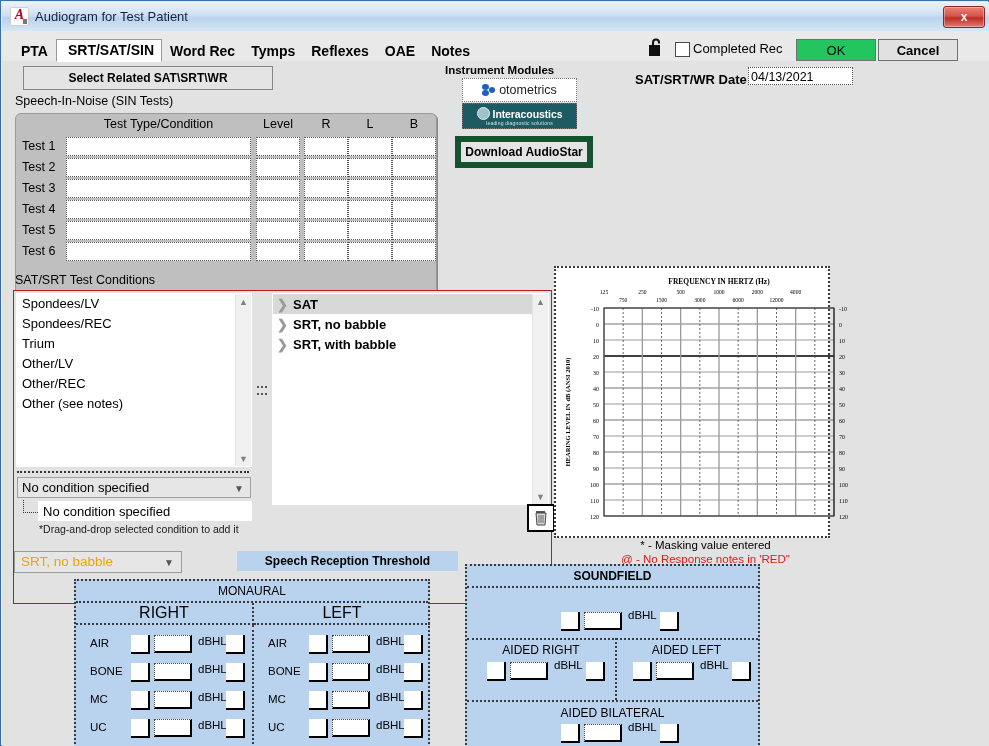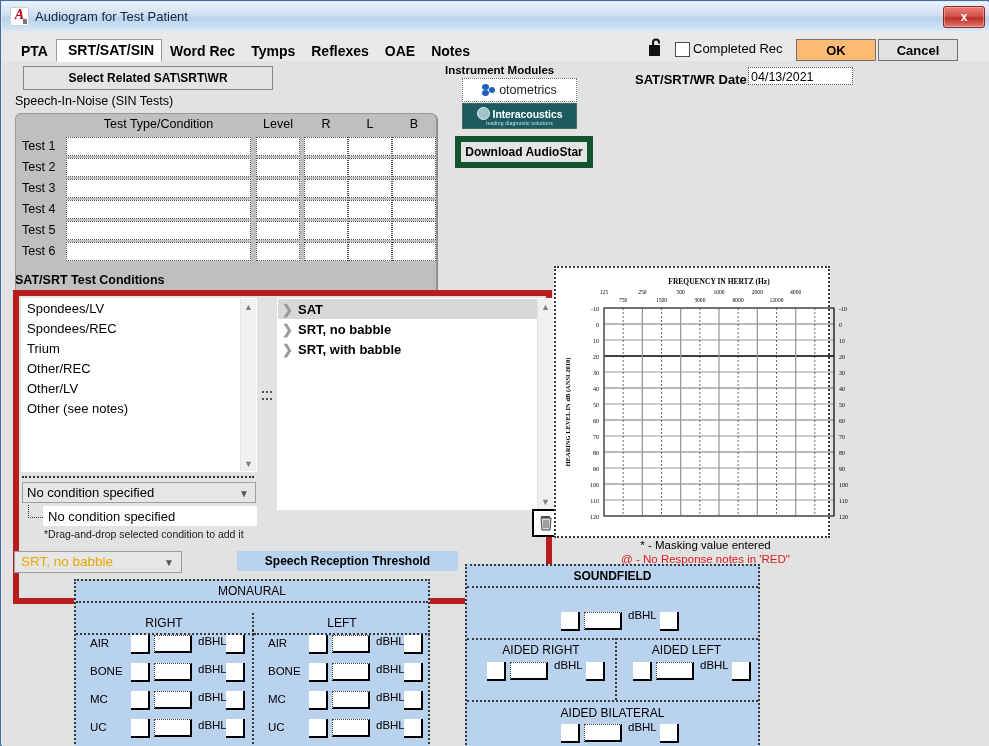--- a/index.html
+++ b/index.html
@@ -68,22 +68,22 @@
   }
   .completed-box{
     position:absolute;left:674px;top:41px;width:13px;height:13px;
     background:#fff;border:1px solid #4a4a4a;cursor:pointer;
   }
   .completed-label{
     position:absolute;left:692px;top:40px;font-size:13px;color:#000;
   }
   .btn-ok{
     position:absolute;left:795px;top:38px;width:78px;height:20px;
-    background:#fdba74;border:1px solid #707070;
-    font-size:13px;font-weight:bold;
+    background:#22c55e;border:1px solid #707070;
+    font-size:13px;font-weight:normal;
     display:flex;align-items:center;justify-content:center;cursor:pointer;
   }
   .btn-cancel{
     position:absolute;left:877px;top:38px;width:78px;height:20px;
     background:#e1e1e1;border:1px solid #707070;
     font-size:13px;font-weight:bold;
     display:flex;align-items:center;justify-content:center;cursor:pointer;
   }
   
   .body-panel{
@@ -146,24 +146,24 @@
     display:flex;align-items:center;justify-content:center;cursor:pointer;
   }
   
   .date-label{position:absolute;left:633px;top:11px;font-size:13px;font-weight:bold;}
   .date-input{
     position:absolute;left:746px;top:6px;width:105px;height:18px;
     background:#fff;border:1px dotted #555;font-size:12.5px;
     padding:0 2px;box-sizing:border-box;line-height:18px;cursor:text;
   }
   
-  .cond-title{position:absolute;left:13px;top:212px;font-size:12.5px;font-weight:bold;}
+  .cond-title{position:absolute;left:13px;top:212px;font-size:12.5px;font-weight:normal;}
   .cond-outer{
     position:absolute;left:11px;top:229px;width:539px;height:314px;
-    border:6px solid #b91c1c;background:#e2e2e2;box-sizing:border-box;
+    border:1px solid #b91c1c;background:#e2e2e2;box-sizing:border-box;
   }
   .list-left{
     position:absolute;left:2px;top:2px;width:236px;height:174px;
     background:#fff;border:1px solid #fff;box-sizing:border-box;overflow:hidden;
   }
   .list-left .item{
     font-size:13px;padding:1px 5px;line-height:18px;color:#000;cursor:pointer;
   }
   .vscroll{
     position:absolute;top:0;right:0;width:15px;height:100%;
@@ -247,23 +247,23 @@
   .mon-panel{
     position:absolute;left:72px;top:518px;width:356px;height:225px;
     background:#b9d3ee;border:2px dotted #3a3a3a;box-sizing:border-box;
   }
   .mon-title{
     position:absolute;left:0;top:0;width:100%;height:22px;
     border-bottom:2px dotted #3a3a3a;box-sizing:border-box;
     font-size:12px;font-weight:normal;display:flex;align-items:center;justify-content:center;
   }
   .mon-sub{
-    position:absolute;top:32px;height:22px;
+    position:absolute;top:22px;height:22px;
     border-bottom:2px dotted #3a3a3a;box-sizing:border-box;
-    font-size:12px;display:flex;align-items:center;justify-content:center;text-align:center;
+    font-size:16px;display:flex;align-items:center;justify-content:center;text-align:center;
   }
   .mon-half{position:absolute;top:44px;height:179px;box-sizing:border-box;}
   .mon-half.left{left:0;width:178px;border-right:2px dotted #3a3a3a;}
   .mon-half.right{left:178px;width:176px;}
   .mrow{position:absolute;height:28px;left:0;width:100%;}
   .mrow .lbl{position:absolute;left:14px;top:6px;font-size:11.5px;}
   .chk{
     position:absolute;width:17px;height:17px;background:#fff;
     border-right:2px solid #000;border-bottom:2px solid #000;cursor:pointer;
   }
@@ -405,22 +405,22 @@
     <div class="date-input">04/13/2021</div>
 
     <div class="cond-title">SAT/SRT Test Conditions</div>
     <div class="cond-outer">
 
       <div class="list-left">
         <div id="cond-items">
             <div class="item">Spondees/LV</div>
             <div class="item">Spondees/REC</div>
             <div class="item">Trium</div>
+            <div class="item">Other/LV</div>
             <div class="item">Other/REC</div>
-            <div class="item">Other/LV</div>
             <div class="item">Other (see notes)</div>
           </div>
         <div class="vscroll">
           <div class="arrow up">▲</div>
           <div class="arrow dn">▼</div>
         </div>
       </div>
 
       <div class="sep-dots"></div>
 

